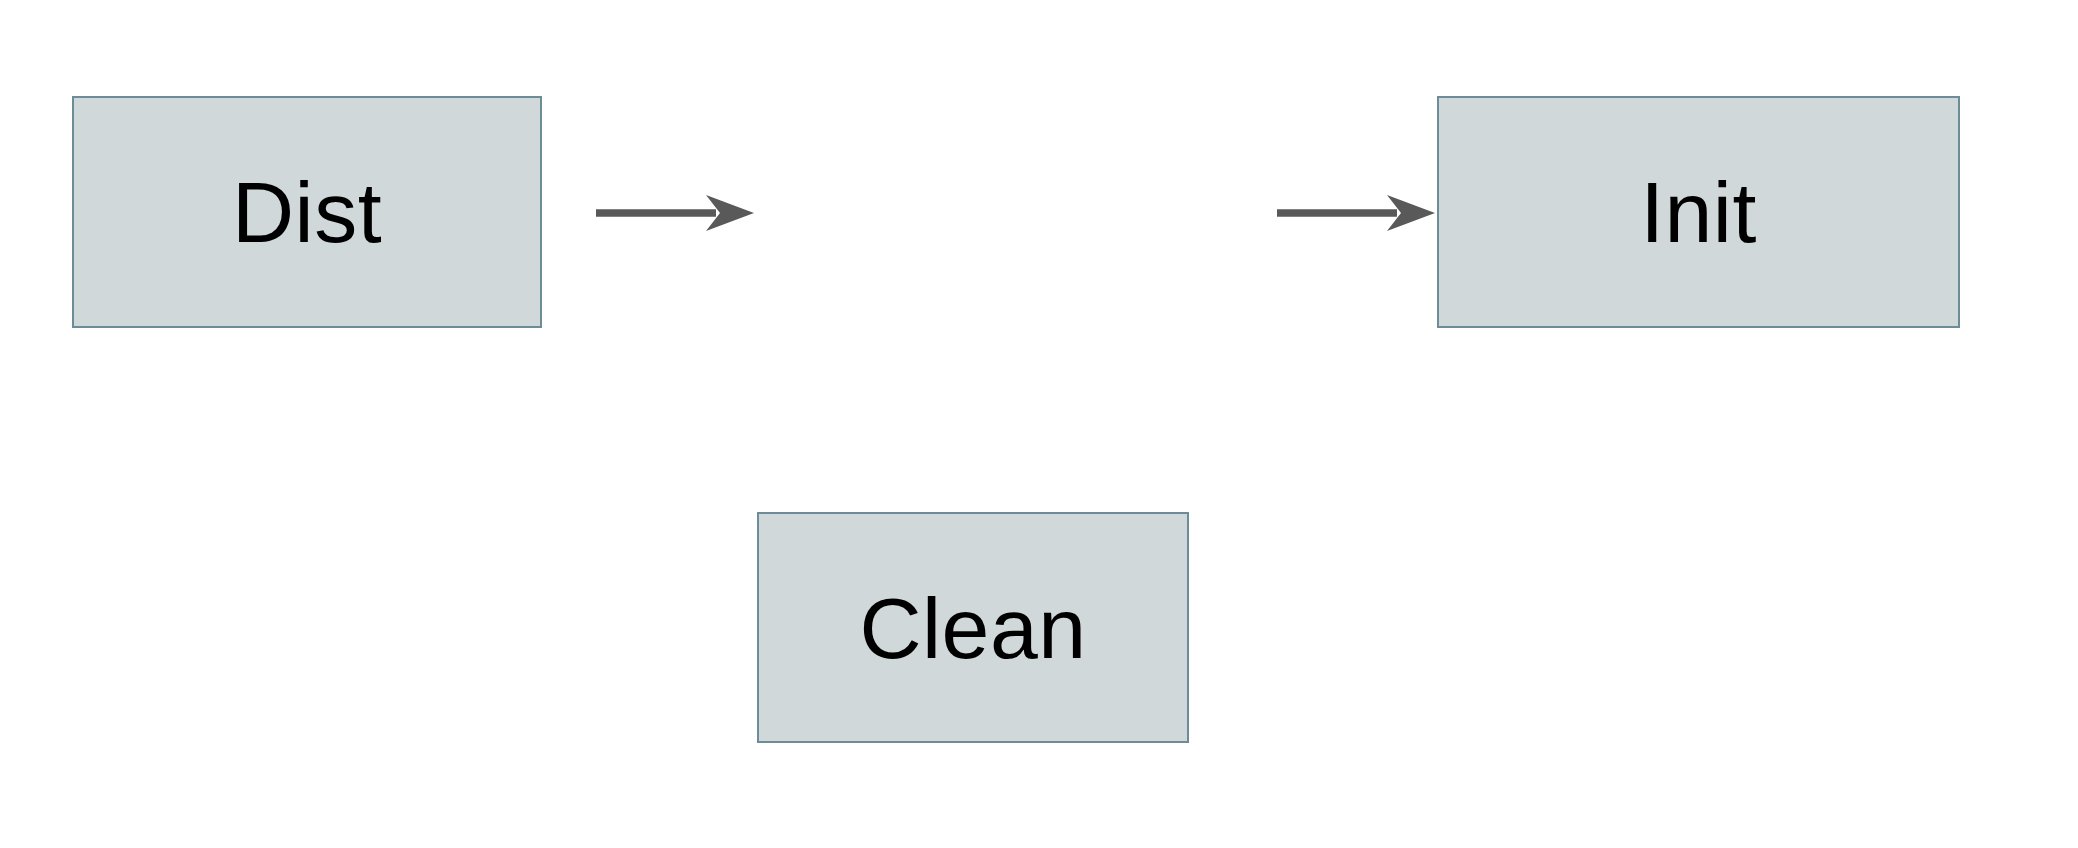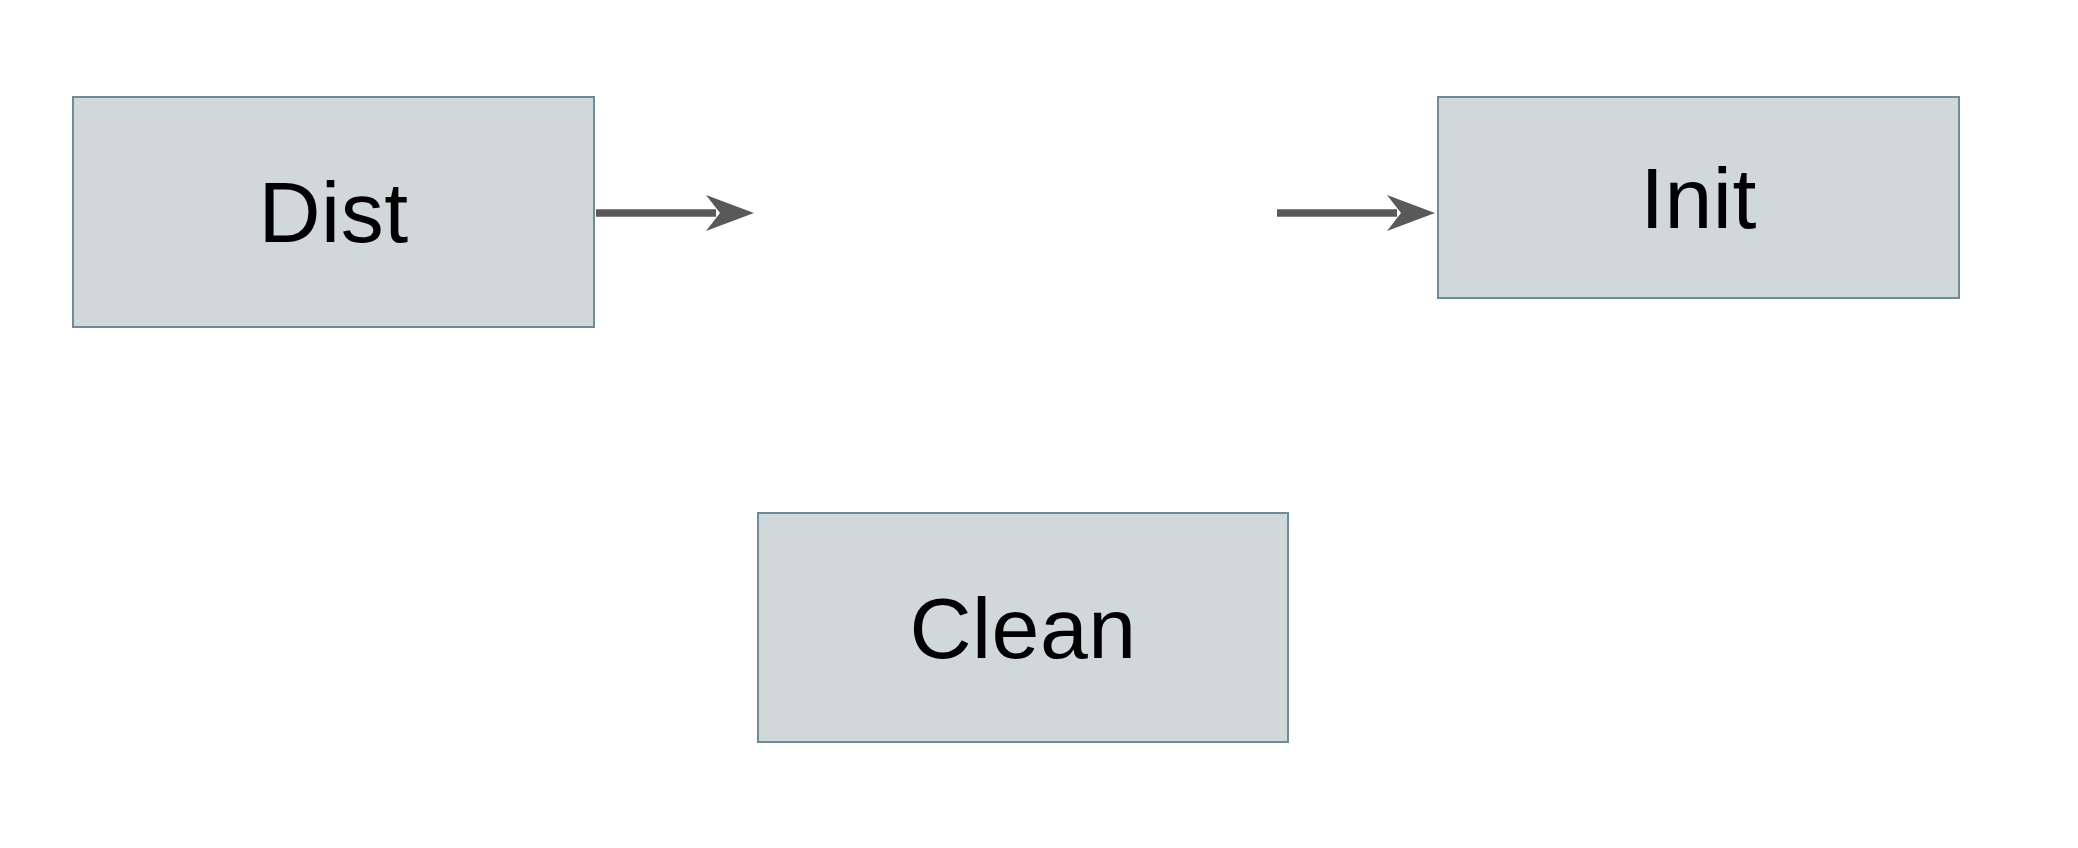--- a/index.html
+++ b/index.html
@@ -29,24 +29,24 @@
     align-items: center;
     justify-content: center;
   }
   .node-label {
     font-size: 86px;
     line-height: 1;
     color: var(--node-text, #000000);
     letter-spacing: 0.5px;
     white-space: nowrap;
   }
-  #node-dist    { left: 72px;   top: 96px;  width: 523px; height: 232px; }
+  #node-dist    { left: 72px;   top: 96px;  width: 470px; height: 232px; }
   #node-compile { left: 756px;  top: 96px;  width: 520px; height: 232px; }
-  #node-init    { left: 1437px; top: 96px;  width: 523px; height: 203px; align-items: center; }
-  #node-clean   { left: 757px;  top: 512px; width: 532px; height: 231px; }
+  #node-init    { left: 1437px; top: 96px;  width: 523px; height: 232px; align-items: center; }
+  #node-clean   { left: 757px;  top: 512px; width: 432px; height: 231px; }
 
   .arrow {
     position: absolute;
     width: 158px;
     height: 40px;
     color: var(--arrow, #595959);
   }
   #arrow-1 { left: 596px;  top: 193px; }
   #arrow-2 { left: 1277px; top: 193px; }
 </style>

